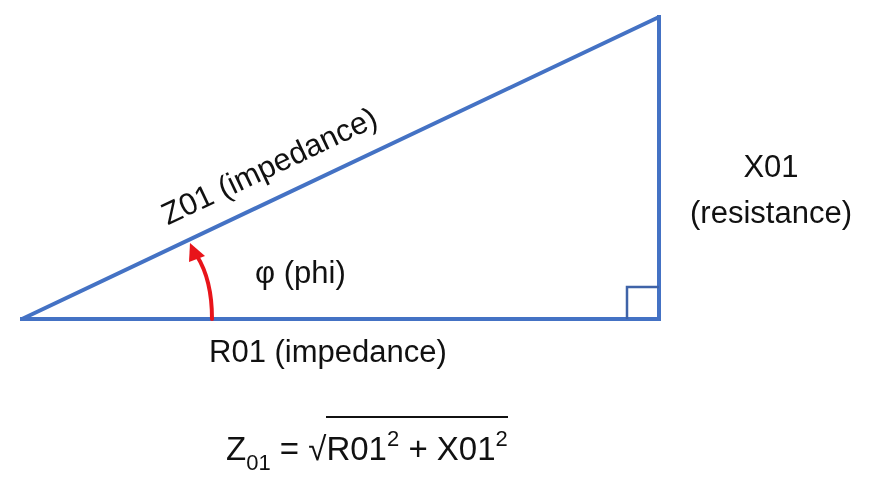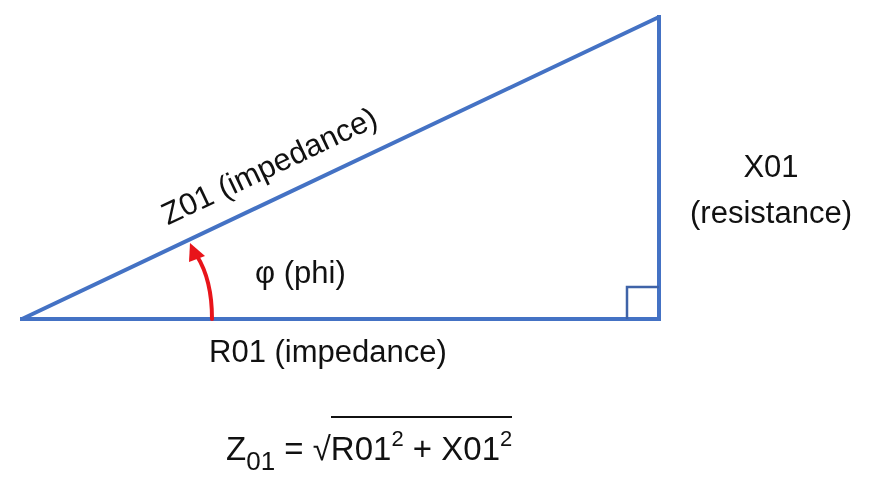--- a/index.html
+++ b/index.html
@@ -4,21 +4,21 @@
   <style>
     html, body { margin: 0; padding: 0; background: #ffffff; }
     body { width: 880px; height: 480px; position: relative; overflow: hidden; font-family: "Liberation Sans", "DejaVu Sans", sans-serif; color: #111111; }
     svg.diagram { position: absolute; left: 0; top: 0; }
     .label { position: absolute; font-size: 31px; line-height: 1; white-space: nowrap; color: #111111; }
     .hyp-label { left: 170px; top: 199px; transform-origin: 0 100%; transform: rotate(-25.4deg); }
     .phi-label { left: 231px; top: 257px; margin-left: 24px; }
     .adj-label { left: 209px; top: 336px; }
     .opp-label { left: 676px; top: 144px; text-align: center; width: 190px; line-height: 46px; }
     .formula { position: absolute; left: 226px; top: 416px; font-size: 33px; white-space: nowrap; }
-    .formula .sub { font-size: 26px; position: relative; top: 10px; }
+    .formula .sub { font-size: 22px; position: relative; top: 10px; }
     .formula .sup { font-size: 22px; position: relative; top: -14px; }
     .formula .radical { position: relative; display: inline-block; }
     .formula .radicand { border-top: 2.5px solid #111111; padding-top: 12px; display: inline-block; }
   </style>
 </head>
 <body>
 
 <svg class="diagram" width="880" height="480" viewBox="0 0 880 480">
   <defs>
     <marker id="arrowhead" markerWidth="10" markerHeight="10" refX="5" refY="5" orient="auto" markerUnits="userSpaceOnUse">

